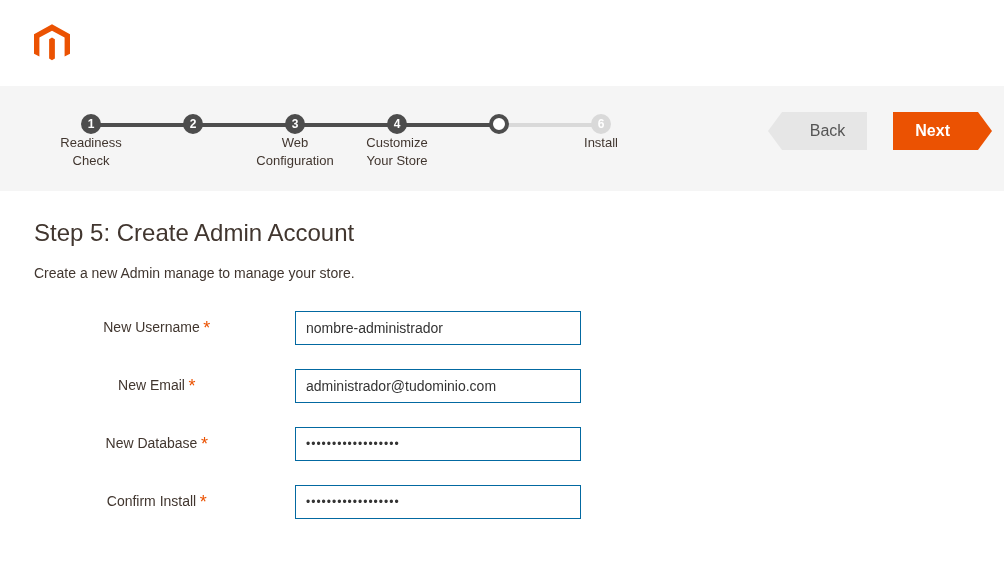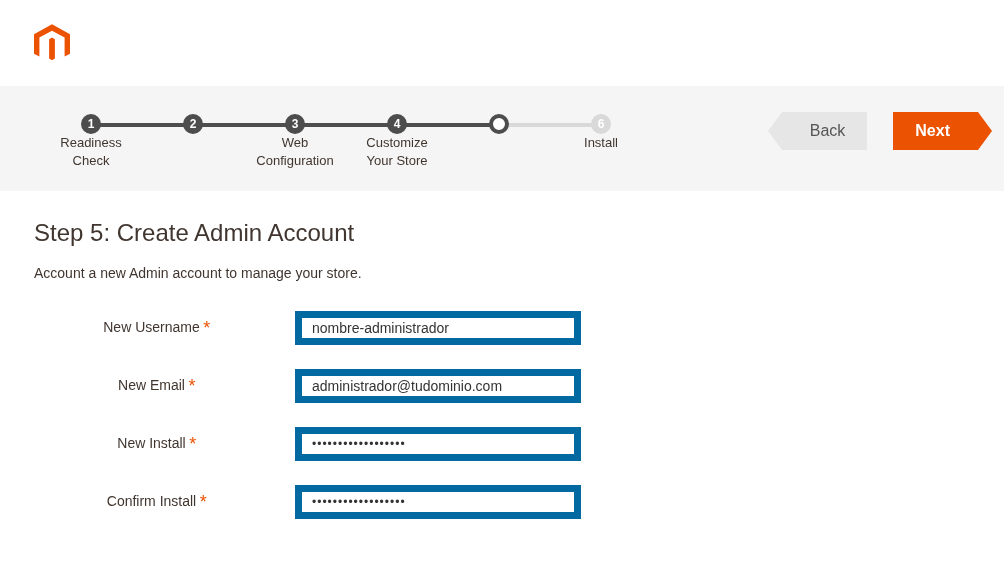--- a/index.html
+++ b/index.html
@@ -27,21 +27,21 @@
     .btn-next { background: #eb5202; color: #fff; font-weight: 600; padding-right: 28px; }
     .btn-next::after { content: ''; position: absolute; right: -14px; top: 0; width: 0; height: 0; border-top: 19.5px solid transparent; border-bottom: 19.5px solid transparent; border-left: 14px solid #eb5202; }
 
     .main { padding: 28px 34px 0; }
     .page-title { font-size: 24px; font-weight: 400; color: #41362f; margin-bottom: 18px; }
     .page-subtitle { font-size: 14px; color: #41362f; margin-bottom: 30px; }
 
     .form-row { display: flex; align-items: center; margin-bottom: 24px; }
     .form-label { width: 255px; text-align: center; font-size: 14px; color: #41362f; padding-right: 8px; }
     .req { color: #eb5202; font-size: 18px; vertical-align: middle; margin-left: 2px; display: inline-block; width: 10px; }
-    .form-input { width: 286px; height: 34px; border: 7px solid #0369a1; padding: 0 10px; font-size: 14px; font-family: inherit; color: #333; margin-left: 6px; }
+    .form-input { width: 286px; height: 34px; border: 1px solid #0369a1; padding: 0 10px; font-size: 14px; font-family: inherit; color: #333; margin-left: 6px; }
   </style>
 </head>
 <body>
 
 <div class="container">
   <div class="logo">
     <svg viewBox="0 0 100 110">
       <path fill="#eb5202" d="M50 0 L100 28 L100 82 L85 90 L85 37 L50 18 L15 37 L15 90 L0 82 L0 28 Z"></path>
       <path fill="#eb5202" d="M42 42 L42 95 L50 100 L58 95 L58 42 L50 37 Z"></path>
     </svg>
@@ -73,34 +73,34 @@
         </div>
       </div>
     <div class="nav-buttons">
       <button class="btn btn-back">Back</button>
       <button class="btn btn-next">Next</button>
     </div>
   </div>
 
   <div class="main">
     <h1 class="page-title">Step 5: Create Admin Account</h1>
-    <p class="page-subtitle">Account a new Admin account to manage your store.</p>
+    <p class="page-subtitle">Create a new Admin manage to manage your store.</p>
 
     <div class="form-row">
       <label class="form-label"><span>New Username</span><span class="req">*</span></label>
       <input type="text" class="form-input" value="nombre-administrador" style="">
     </div>
 
     <div class="form-row">
       <label class="form-label"><span>New Email</span><span class="req">*</span></label>
       <input type="text" class="form-input" value="administrador@tudominio.com" style="">
     </div>
 
     <div class="form-row">
-      <label class="form-label"><span>New Install</span><span class="req">*</span></label>
+      <label class="form-label"><span>New Database</span><span class="req">*</span></label>
       <input type="text" class="form-input" style="letter-spacing: 1px; font-size: 12px;" value="••••••••••••••••••">
     </div>
 
     <div class="form-row">
       <label class="form-label"><span>Confirm Install</span><span class="req">*</span></label>
       <input type="text" class="form-input" style="letter-spacing: 1px; font-size: 12px;" value="••••••••••••••••••">
     </div>
   </div>
 </div>
 

